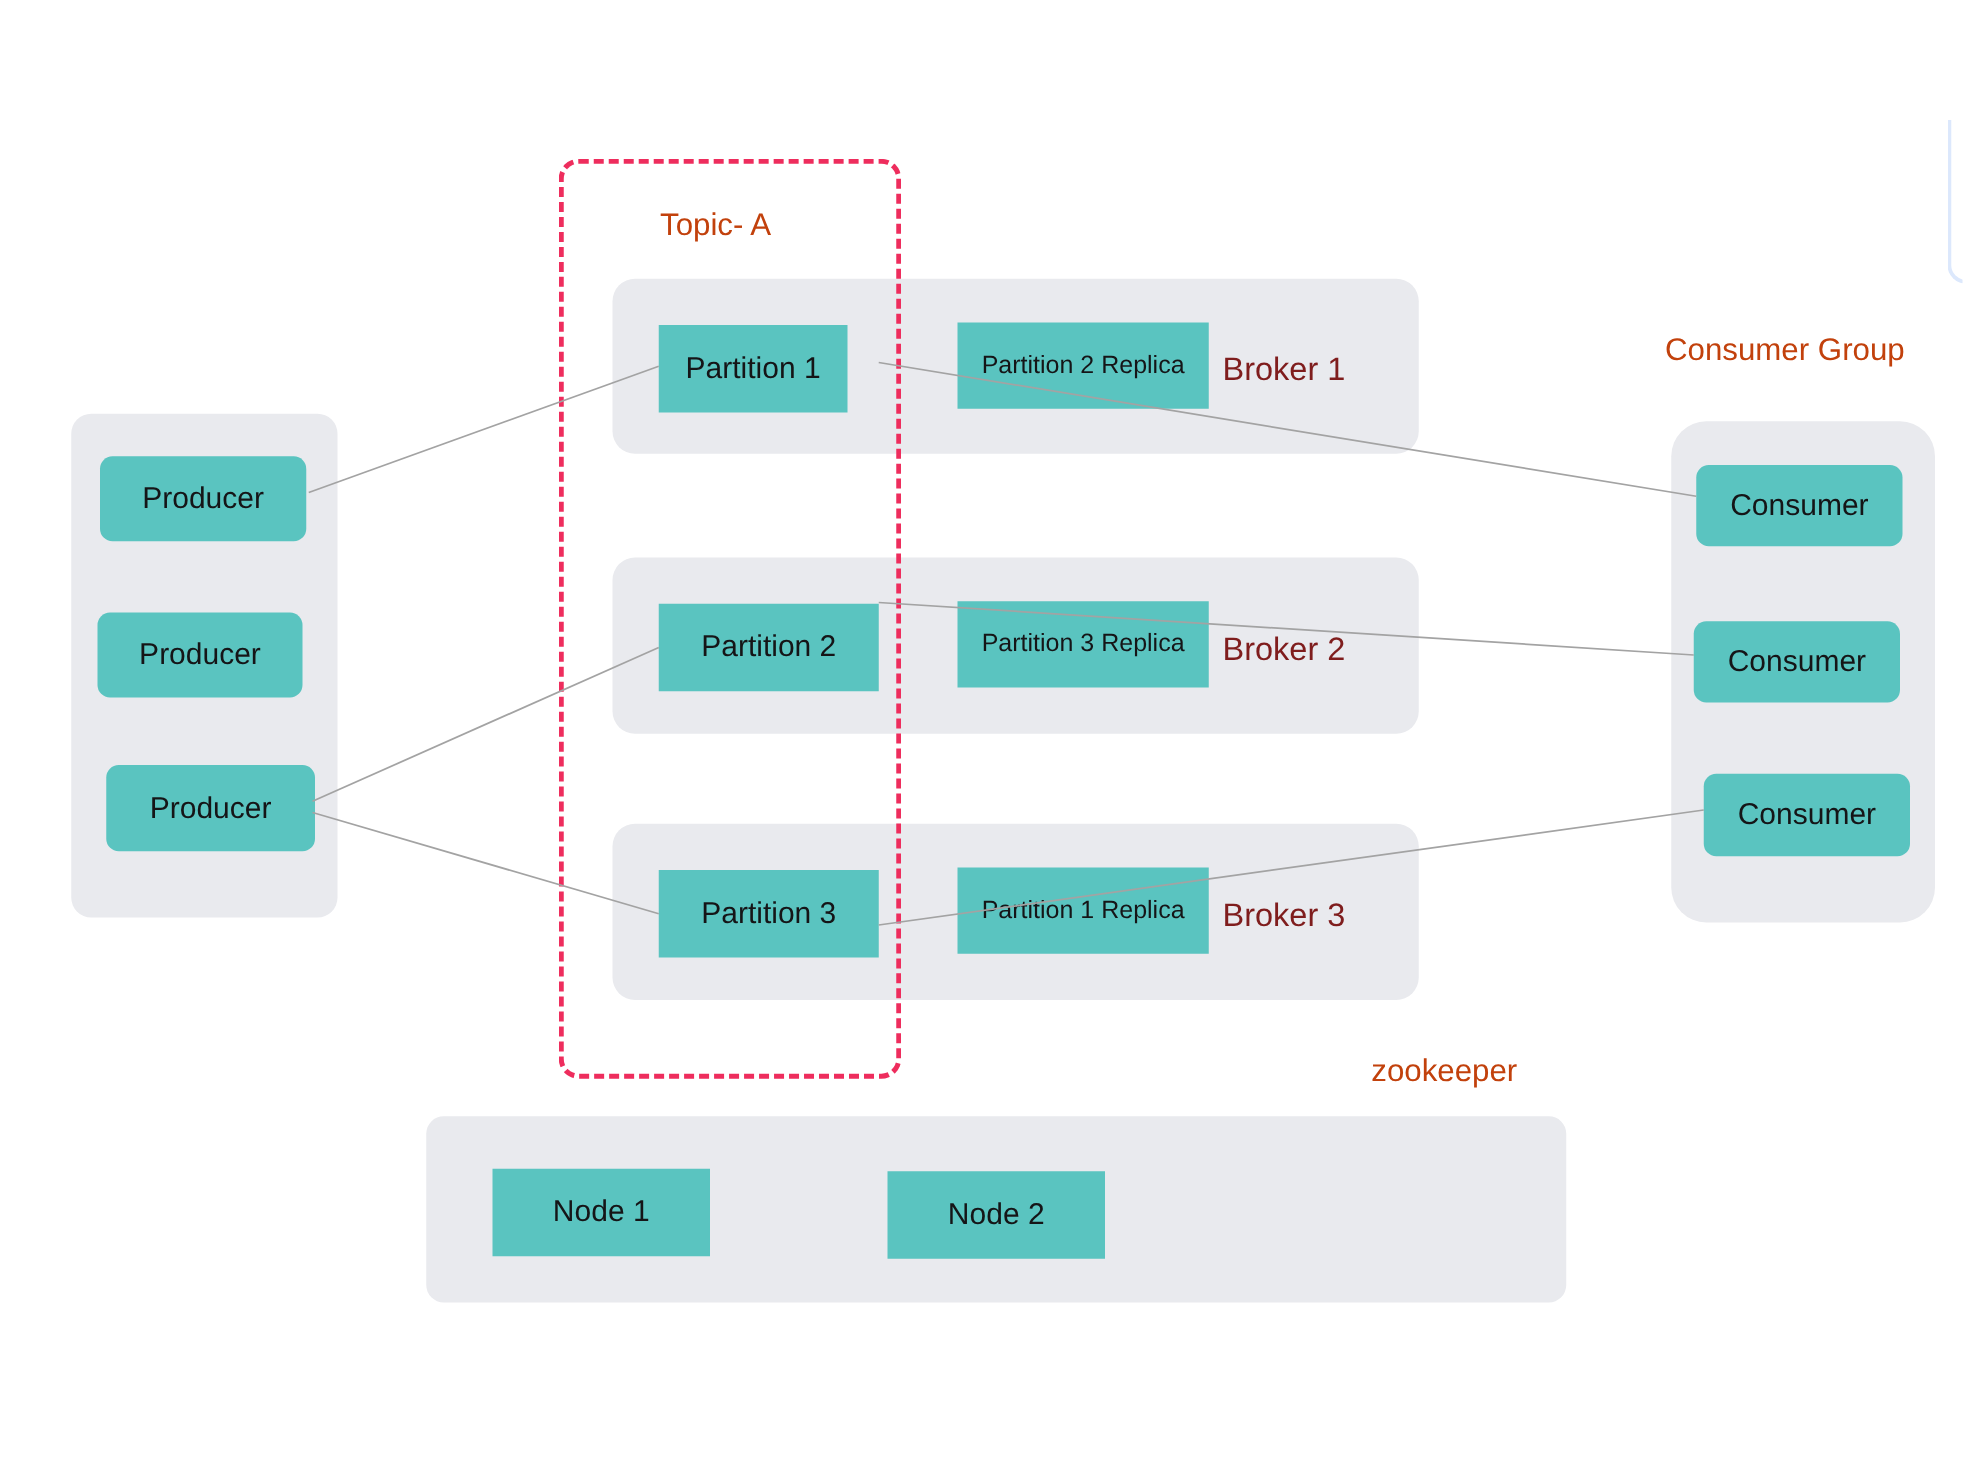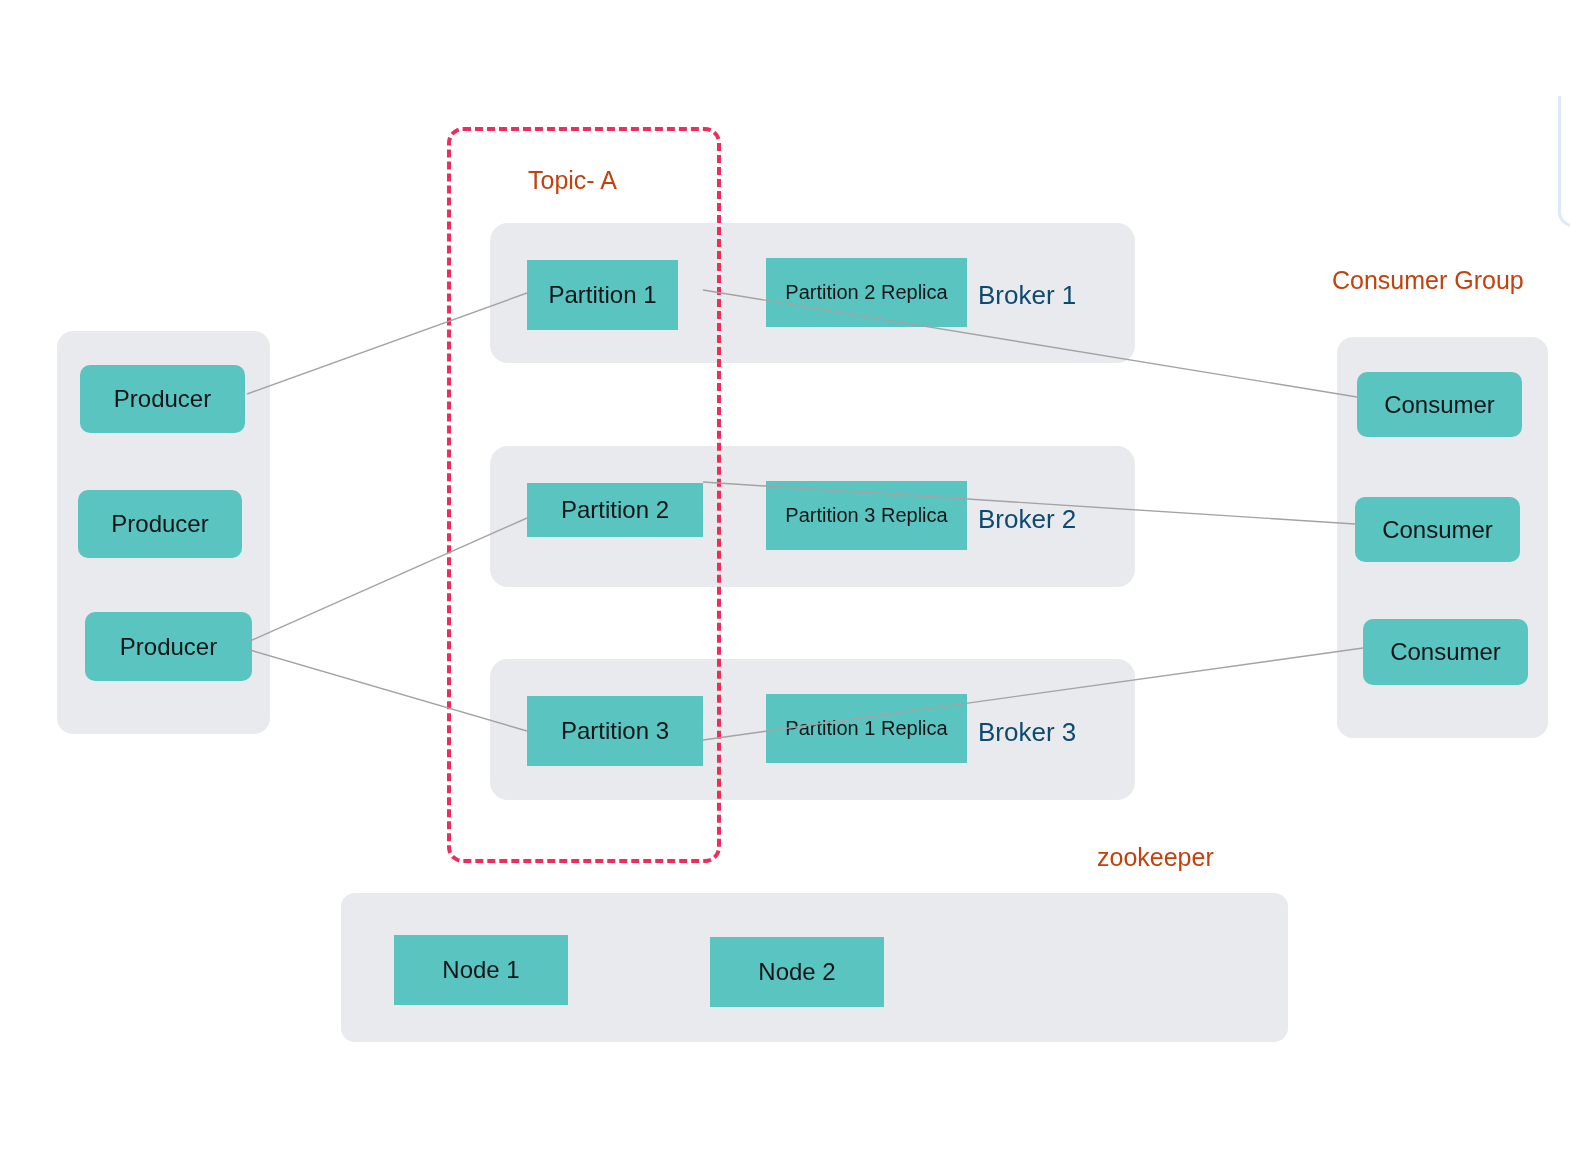--- a/index.html
+++ b/index.html
@@ -13,21 +13,21 @@
   }
   .node{
     position:absolute;background:#5ac4c0;display:flex;align-items:center;justify-content:center;
     z-index:2;font-size:24px;color:#151517;text-align:center;line-height:1.15;
   }
   .rounded{border-radius:10px;}
   .section-label{
     position:absolute;font-size:25px;color:#c2410c;z-index:4;white-space:nowrap;
   }
   .broker-label{
-    position:absolute;font-size:26px;color:#0c4a6e;z-index:2;white-space:nowrap;
+    position:absolute;font-size:26px;color:#7f1d1d;z-index:2;white-space:nowrap;
   }
   .replica{font-size:20px;padding:0 14px;margin-left:25px;}
   #topic-dashed{
     position:absolute;left:447px;top:127px;width:266px;height:728px;
     border:4px dashed #ee2d5d;border-radius:16px;z-index:3;background:transparent;
   }
   #connector-layer{
     position:absolute;left:0;top:0;width:1570px;height:1168px;z-index:5;pointer-events:none;
   }
   #scroll-artifact{
@@ -60,54 +60,54 @@
   <div class="node" style="left:37px;top:37px;width:151px;height:70px;">
     <span>Partition 1</span>
   </div>
   <div class="node replica" style="left:251px;top:35px;width:173px;height:69px;">
     <span>Partition 2 Replica</span>
   </div>
   <div class="broker-label" style="left:488px;top:57px;">Broker 1</div>
 </div>
 
 <div class="panel" style="left:490px;top:446px;width:645px;height:141px;">
-  <div class="node" style="left:37px;top:37px;width:176px;height:54px;">
+  <div class="node" style="left:37px;top:37px;width:176px;height:70px;">
     <span>Partition 2</span>
   </div>
   <div class="node replica" style="left:251px;top:35px;width:173px;height:69px;">
     <span>Partition 3 Replica</span>
   </div>
   <div class="broker-label" style="left:488px;top:58px;">Broker 2</div>
 </div>
 
 <div class="panel" style="left:490px;top:659px;width:645px;height:141px;text-decoration:underline;">
   <div class="node" style="left:37px;top:37px;width:176px;height:70px;">
     <span>Partition 3</span>
   </div>
   <div class="node replica" style="left:251px;top:35px;width:173px;height:69px;">
     <span>Partition 1 Replica</span>
   </div>
   <div class="broker-label" style="left:488px;top:58px;">Broker 3</div>
 </div>
 
 <div class="section-label" style="left:1332px;top:266px;">Consumer Group</div>
-<div class="panel" style="left:1337px;top:337px;width:211px;height:401px;border-radius:16px;">
+<div class="panel" style="left:1337px;top:337px;width:211px;height:401px;border-radius:28px;">
   <div class="node rounded" style="left:20px;top:35px;width:165px;height:65px;">
     <span>Consumer</span>
   </div>
   <div class="node rounded" style="left:18px;top:160px;width:165px;height:65px;">
     <span>Consumer</span>
   </div>
   <div class="node rounded" style="left:26px;top:282px;width:165px;height:66px;">
     <span>Consumer</span>
   </div>
 </div>
 
 <div class="section-label" style="left:1097px;top:843px;">zookeeper</div>
-<div class="panel" style="left:341px;top:893px;width:912px;height:149px;border-radius:14px;padding-left:35px;">
+<div class="panel" style="left:341px;top:893px;width:912px;height:149px;border-radius:14px;">
   <div class="node" style="left:53px;top:42px;width:174px;height:70px;">
     <span>Node 1</span>
   </div>
   <div class="node" style="left:369px;top:44px;width:174px;height:70px;">
     <span>Node 2</span>
   </div>
 </div>
 
 <svg id="connector-layer" viewBox="0 0 1570 1168" xmlns="http://www.w3.org/2000/svg">
   <g stroke="#a3a3a3" stroke-width="1.4" fill="none">

